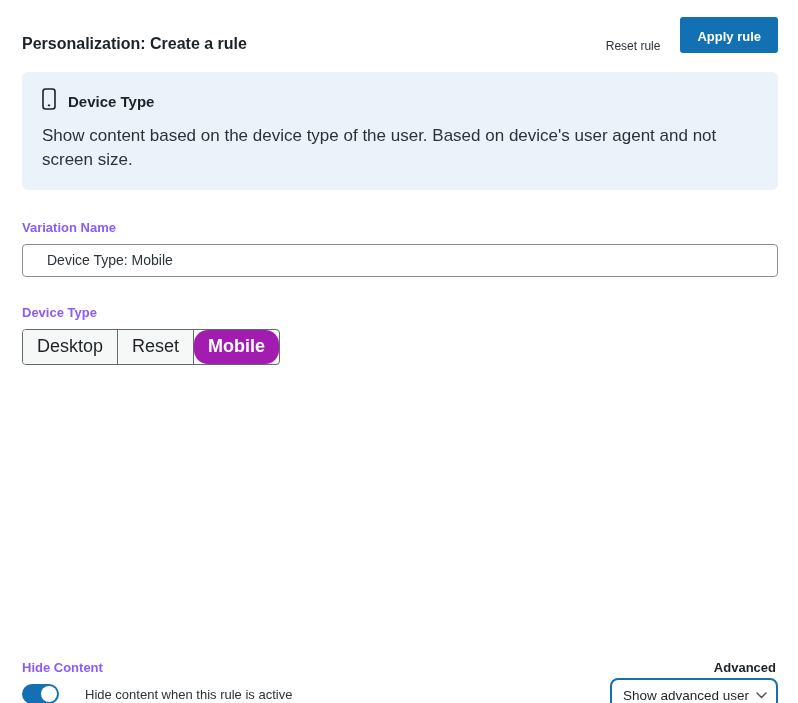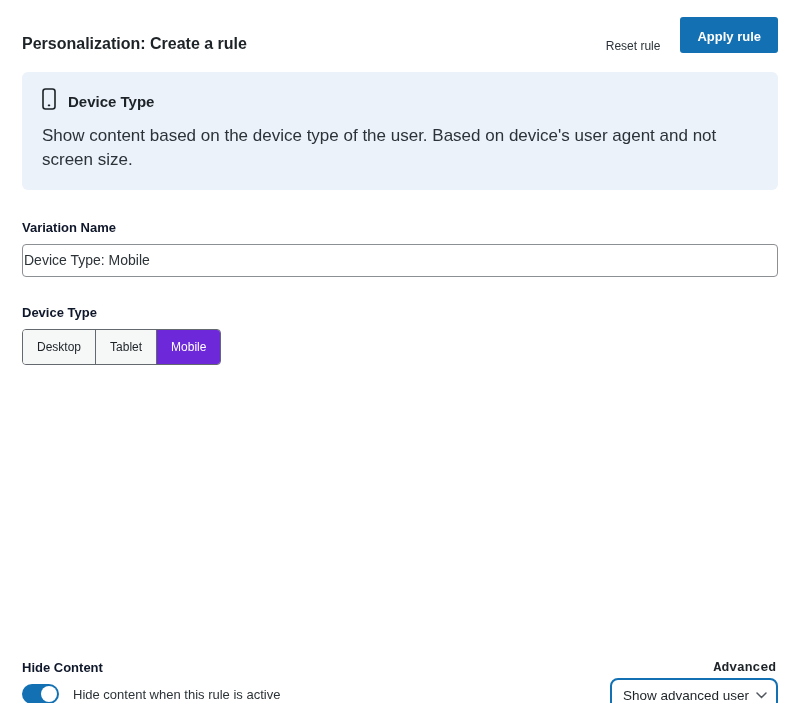--- a/index.html
+++ b/index.html
@@ -70,84 +70,85 @@
     margin-top: 10px;
     font-size: 17px;
     color: #2c3338;
     line-height: 1.4;
   }
 
   
   .field-label {
     font-size: 13px;
     font-weight: 700;
-    color: #0f172a;
+    color: #8b5cf6;
     margin: 0 20px 0 22px;
   }
   .label-variation { margin-top: 30px; }
   .label-device { margin-top: 28px; }
 
   
   .text-input {
     display: block;
     margin: 9px 20px 0 22px;
     width: 756px;
     height: 33px;
     border: 1px solid #8c8f94;
     border-radius: 4px;
-    padding: 0 1px;
+    padding: 0 24px;
     font-size: 14px;
     font-family: inherit;
     color: #2c3338;
     background: #ffffff;
   }
 
   
   .segmented {
     display: inline-flex;
     margin: 9px 0 0 22px;
     border: 1px solid #646970;
     border-radius: 4px;
     overflow: hidden;
     background: #f6f7f7;
   }
   .seg-btn {
     height: 34px;
     padding: 0 14px;
-    font-size: 12px;
+    font-size: 18px;
     font-family: inherit;
     color: #1d2327;
     background: #f6f7f7;
     border: none;
     border-right: 1px solid #646970;
     cursor: pointer;
   }
   .seg-btn:last-child { border-right: none; }
   .seg-btn.selected {
-    background: #6d28d9;
+    background: #a21caf;
     color: #ffffff;
-    font-weight: 400;
+    font-weight: 700;
+    border-radius: 14px;
   }
 
   
   .bottom-bar {
     position: absolute;
     top: 639px;
     left: 22px;
     right: 20px;
     display: flex;
     justify-content: space-between;
     align-items: flex-start;
   }
   .hide-content-col { display: flex; flex-direction: column; }
   .toggle-row {
     display: flex;
     align-items: center;
     margin-top: 9px;
-    gap: 14px;
+    gap: 26px;
   }
   .toggle {
     width: 37px;
     height: 20px;
     background: #1371b3;
     border-radius: 10px;
     position: relative;
     cursor: pointer;
     border: none;
     flex: none;
@@ -166,21 +167,20 @@
   .advanced-col {
     display: flex;
     flex-direction: column;
     align-items: flex-end;
   }
   .advanced-label {
     font-size: 13px;
     font-weight: 700;
     color: #1d2327;
     margin-right: 2px;
-    font-family: Liberation Mono, monospace;
   }
   .adv-select {
     margin-top: 3px;
     display: flex;
     align-items: center;
     gap: 7px;
     height: 34px;
     padding: 0 9px 0 11px;
     border: 2px solid #1371b3;
     border-radius: 8px;
@@ -219,21 +219,21 @@
   </div>
 
   
   <div class="field-label label-variation">Variation Name</div>
   <input class="text-input" type="text" value="Device Type: Mobile" style="">
 
   
   <div class="field-label label-device">Device Type</div>
   <div class="segmented">
     <button class="seg-btn">Desktop</button>
-    <button class="seg-btn">Tablet</button>
+    <button class="seg-btn">Reset</button>
     <button class="seg-btn selected">Mobile</button>
   </div>
 
   
   <div class="bottom-bar">
 
     <div class="hide-content-col">
       <div class="field-label" style="margin:0;">Hide Content</div>
       <div class="toggle-row">
         <button class="toggle" aria-checked="true">

